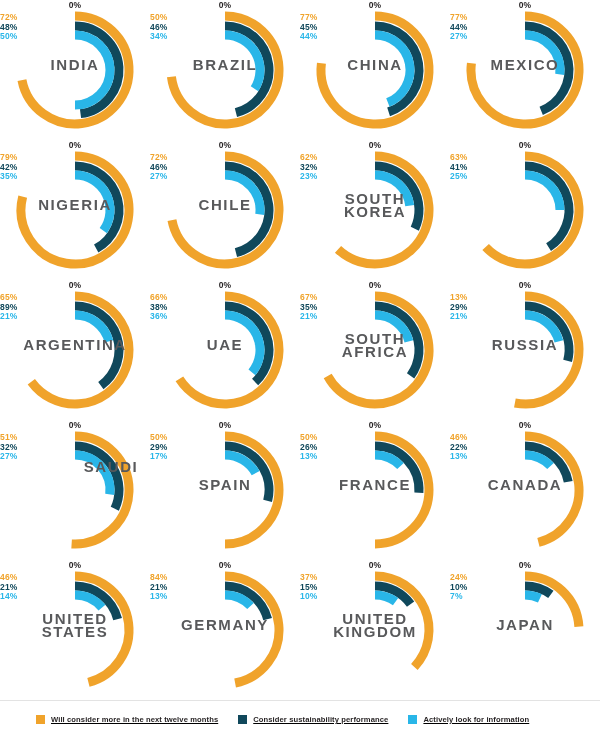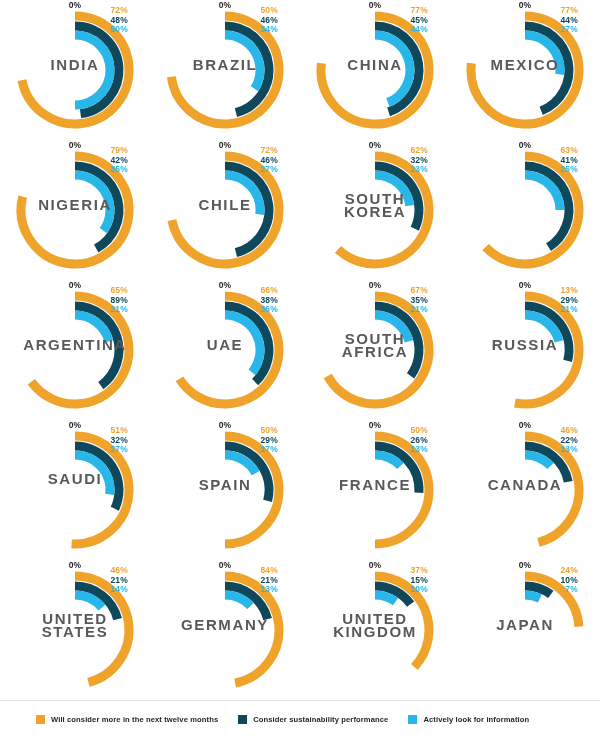--- a/index.html
+++ b/index.html
@@ -50,28 +50,27 @@
     color: #231f20;
     left: 0;
     top: 0;
     width: 150px;
     text-align: center;
     letter-spacing: 0.2px;
   }
   .vals {
     position: absolute;
     left: 0;
-    top: 6px;
+    top: 13px;
     width: 100px;
-    text-align: right;
+    text-align: left;
     font-size: 8.5px;
     font-weight: bold;
     line-height: 9.5px;
     letter-spacing: 0.2px;
-    margin-left: 28px;
   }
   .v-orange { color: #F0A32B; }
   .v-navy   { color: #10485B; }
   .v-cyan   { color: #29B6E8; }
 
   #legend {
     position: absolute;
     left: 0;
     top: 700px;
     width: 600px;
@@ -79,20 +78,21 @@
     border-top: 1px solid #e3e3e3;
     display: flex;
     align-items: center;
     padding-left: 36px;
     box-sizing: border-box;
   }
   .legend-item {
     display: flex;
     align-items: center;
     margin-right: 20px;
+    text-decoration: underline;
   }
   .swatch {
     width: 9px;
     height: 9px;
     margin-right: 6px;
     flex: 0 0 auto;
   }
   .legend-text {
     font-size: 7.6px;
     font-weight: bold;
@@ -301,21 +301,21 @@
         <path d="M 75 16 A 54 54 0 1 1 71.60931194541708 123.89344333512666" fill="none" stroke="#F0A32B" stroke-width="9" stroke-linecap="butt"></path>
         <path d="M 75 26 A 44 44 0 0 1 114.81239030850486 88.7342888288632" fill="none" stroke="#10485B" stroke-width="9" stroke-linecap="butt"></path>
         <path d="M 75 35 A 35 35 0 0 1 109.72401454600671 74.38666317475065" fill="none" stroke="#29B6E8" stroke-width="9" stroke-linecap="butt"></path>
       </svg>
       <div class="zero-label">0%</div>
       <div class="vals">
         <div class="v-orange">51%</div>
         <div class="v-navy">32%</div>
         <div class="v-cyan">27%</div>
       </div>
-      <div class="country-label" style="top: 52px;">
+      <div class="country-label" style="top: 40px; margin-left: 36px;">
         <div>SAUDI</div>
       </div>
     </div>
     <div class="cell" style="left: 150px; top: 420px;">
       <svg width="150" height="140">
         <path d="M 75 16 A 54 54 0 0 1 75 124" fill="none" stroke="#F0A32B" stroke-width="9" stroke-linecap="butt"></path>
         <path d="M 75 26 A 44 44 0 0 1 117.61765908965978 80.9423550352536" fill="none" stroke="#10485B" stroke-width="9" stroke-linecap="butt"></path>
         <path d="M 75 35 A 35 35 0 0 1 105.67073380153522 53.13862140643997" fill="none" stroke="#29B6E8" stroke-width="9" stroke-linecap="butt"></path>
       </svg>
       <div class="zero-label">0%</div>

